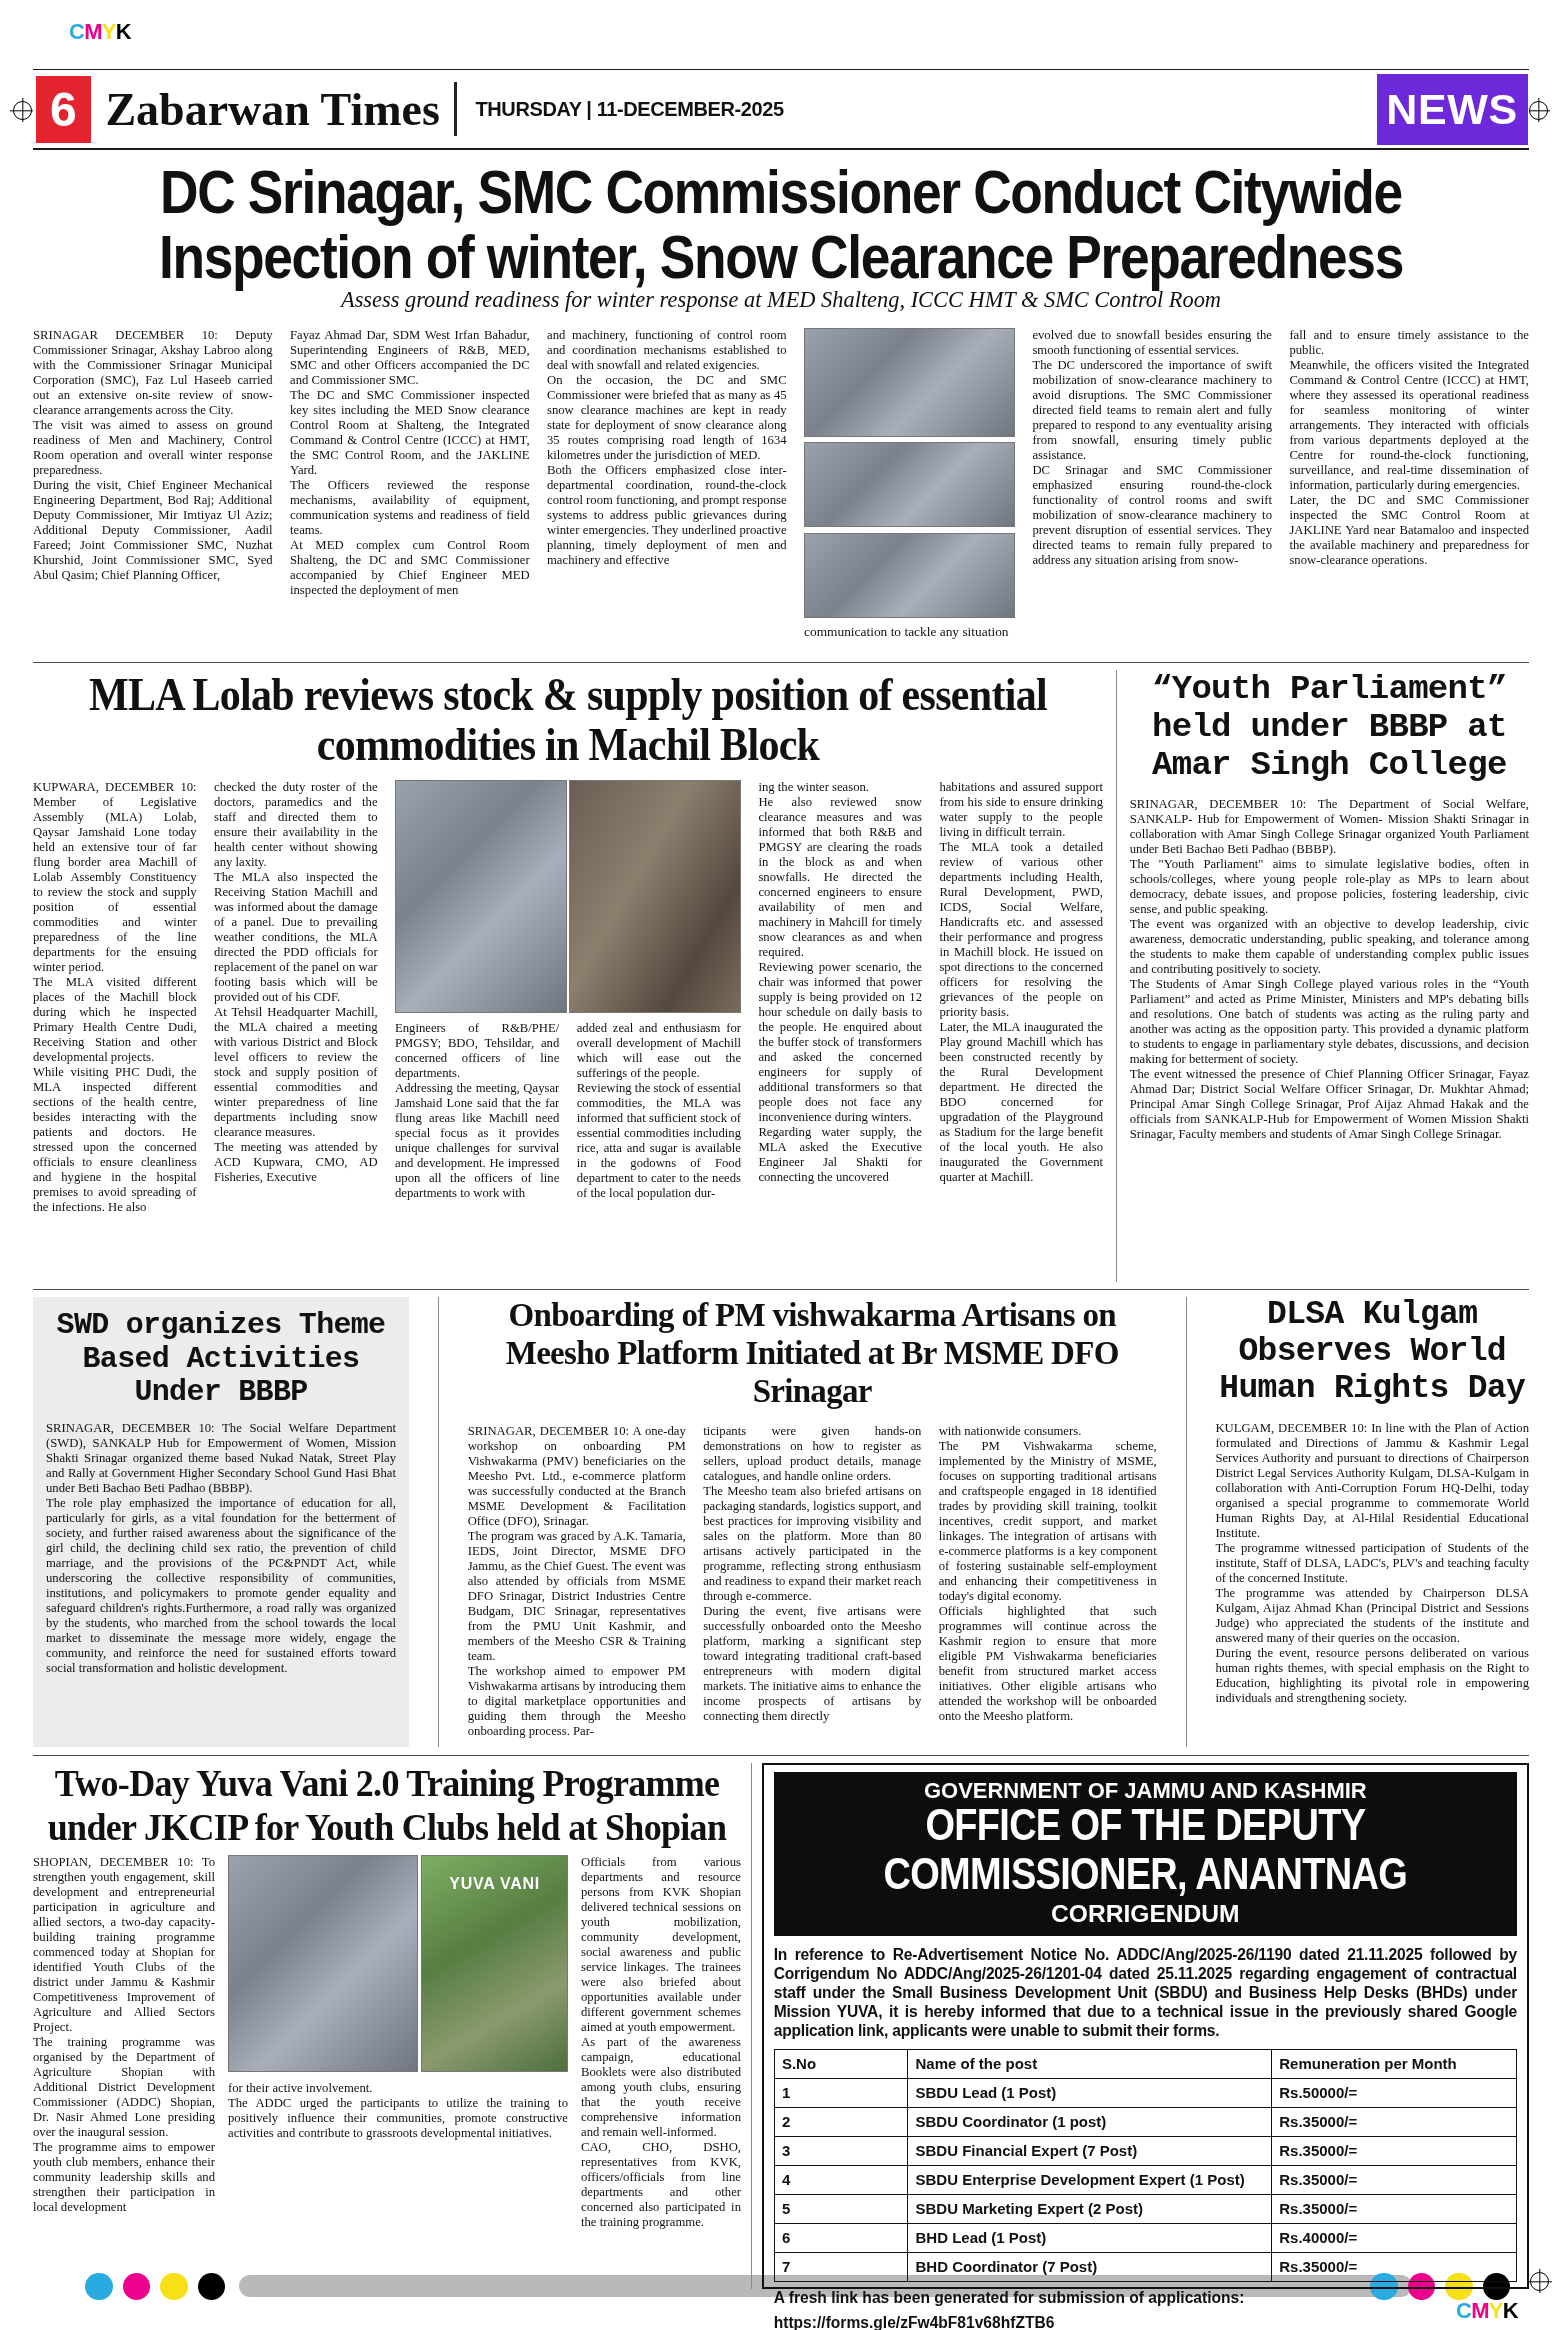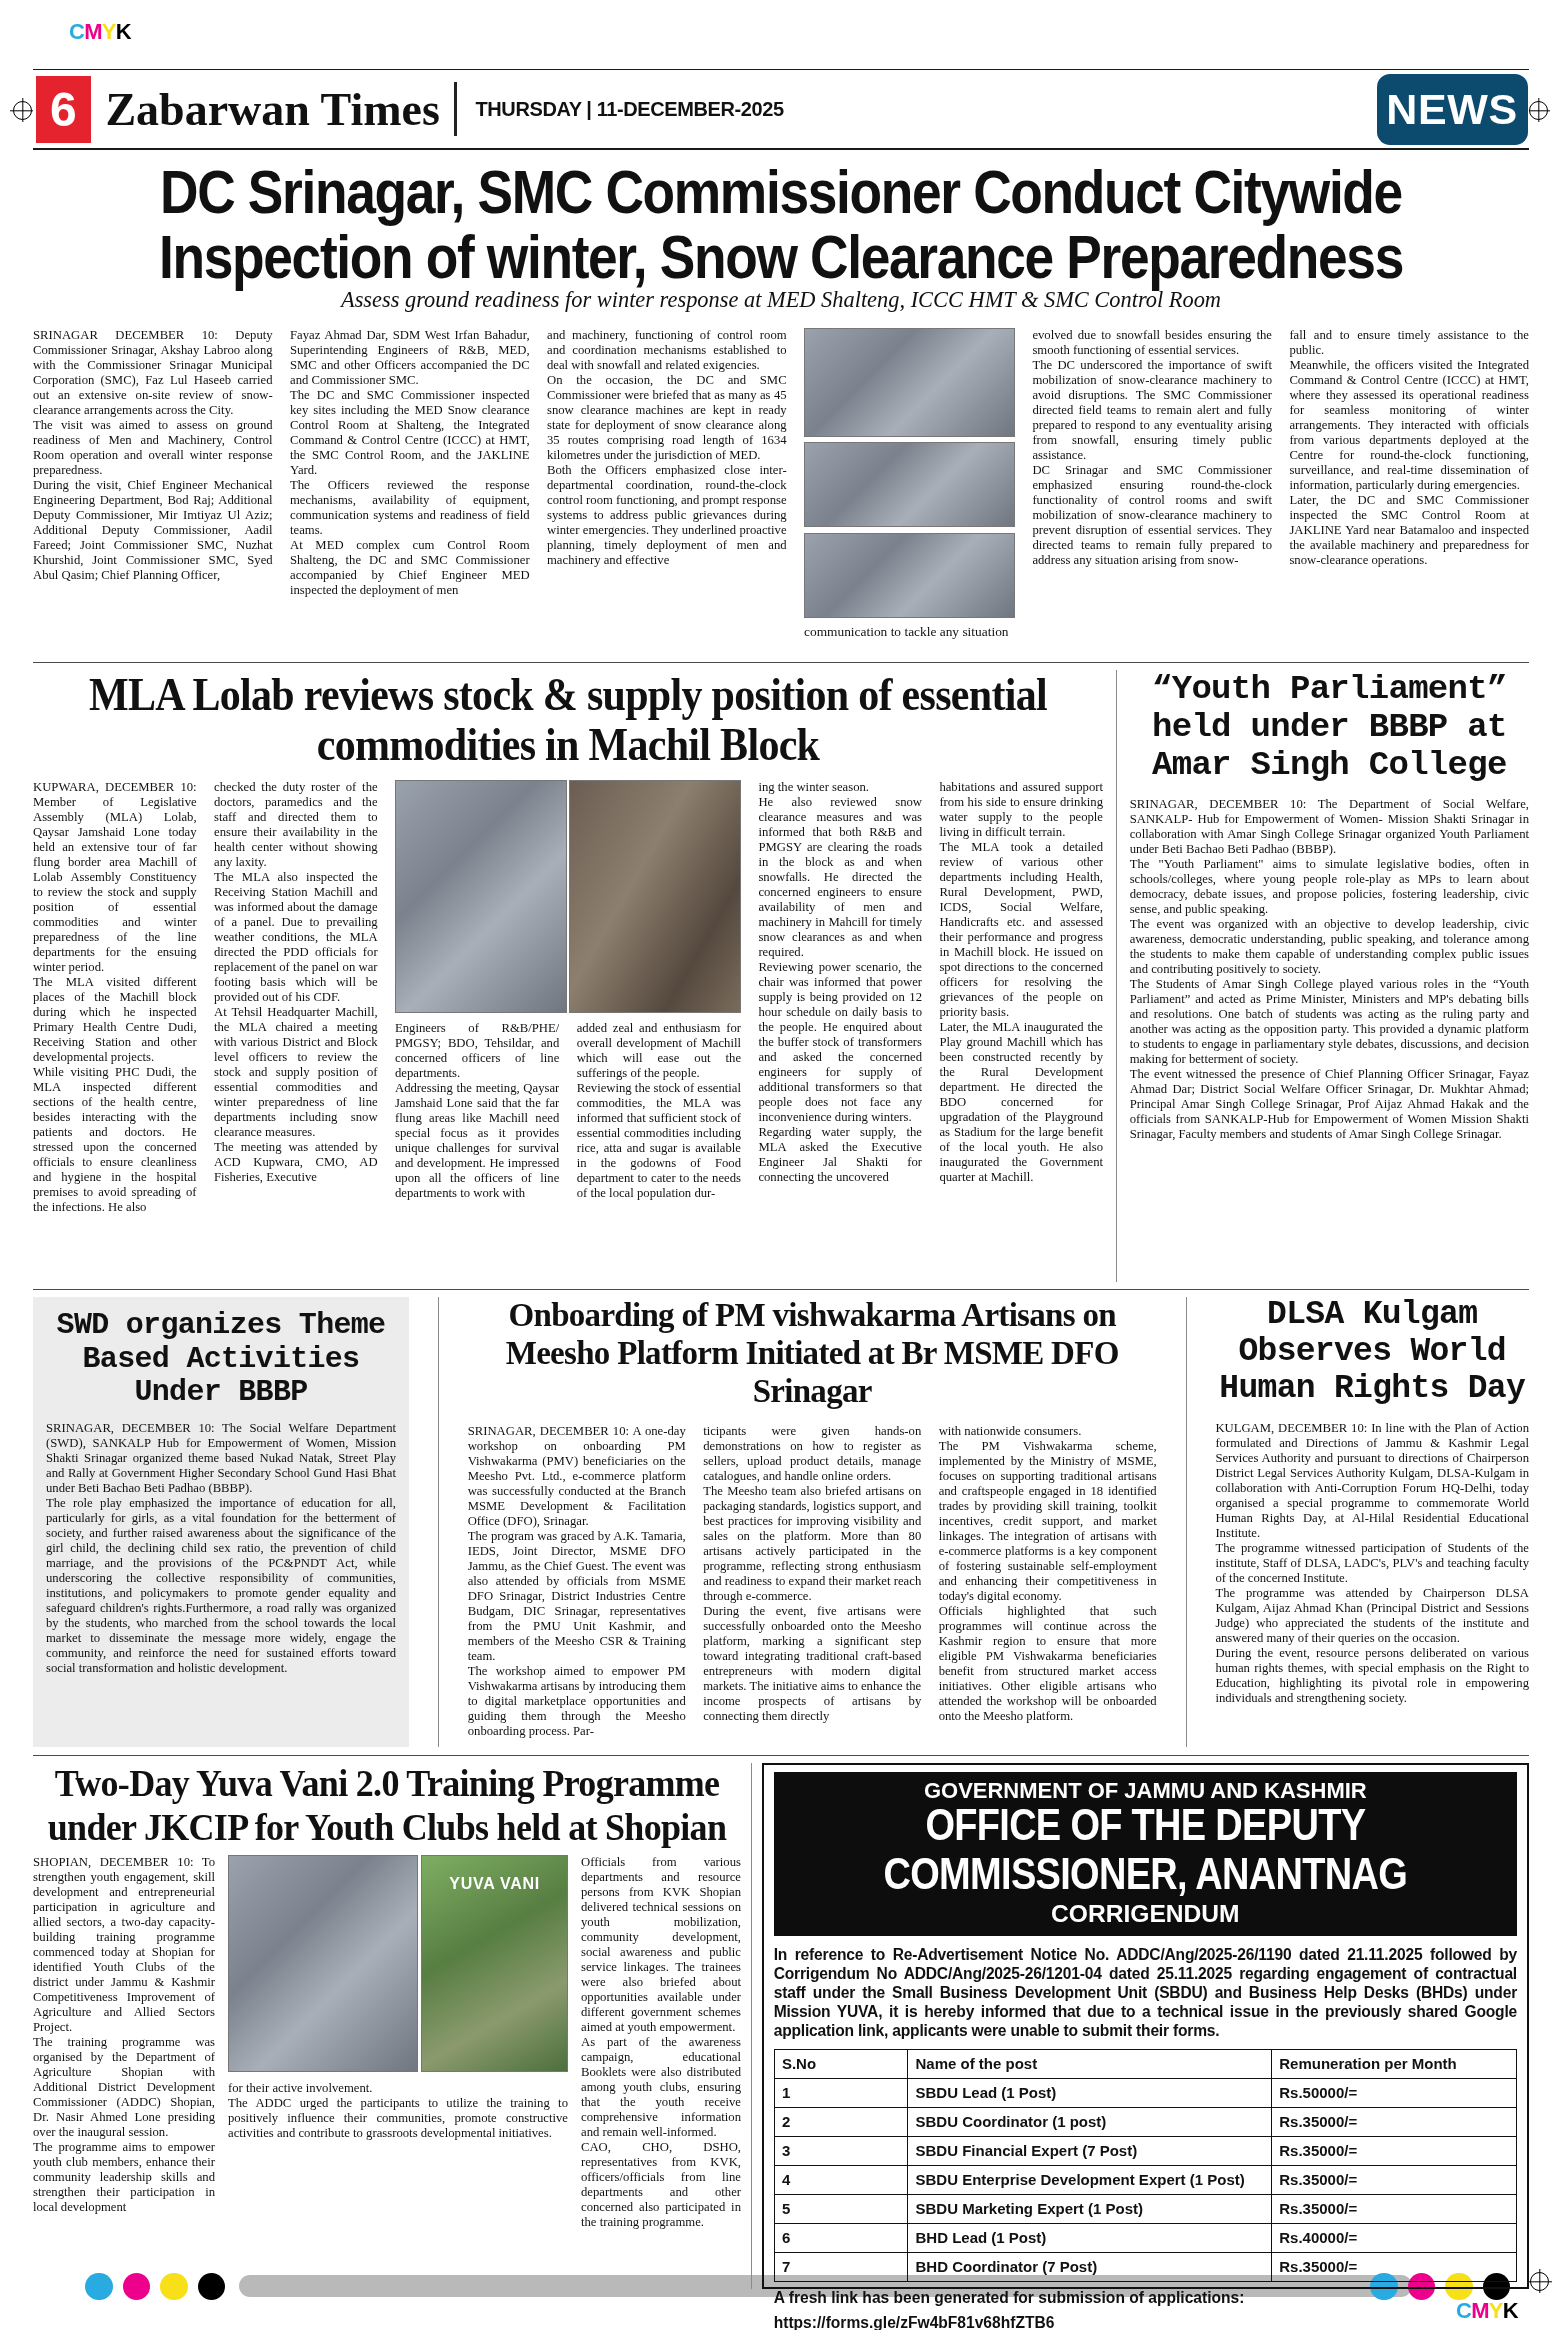--- a/index.html
+++ b/index.html
@@ -28,22 +28,22 @@
 
   
   .masthead { height:81px; border-top:1.4px solid #1a1a1a; border-bottom:2.2px solid #1a1a1a;
               display:flex; align-items:center; background:#fff; }
   .pagenum { width:55px; height:67px; background:#e5232e; color:#fff; display:flex; align-items:center;
              justify-content:center; font-family:"Liberation Sans",sans-serif; font-weight:800; font-size:48px; margin-left:2.9px; }
   .brand { font-family:"Liberation Serif",serif; font-weight:700; font-size:46px; letter-spacing:0; padding:0 14.5px; white-space:nowrap; }
   .brand-divider { width:2.2px; height:54px; background:#222; margin-right:19px; }
   .dateline { font-family:"Liberation Sans",sans-serif; font-weight:800; font-size:20px; letter-spacing:-0.4px; }
   .mast-space { flex:1; }
-  .news-box { width:151px; height:71px; background:#0c4a6e; color:#fff; display:flex; align-items:center; justify-content:center;
-              font-family:"Liberation Sans",sans-serif; font-weight:800; font-size:43px; letter-spacing:0.7px; margin-right:1.4px;border-radius:13px; }
+  .news-box { width:151px; height:71px; background:#6d28d9; color:#fff; display:flex; align-items:center; justify-content:center;
+              font-family:"Liberation Sans",sans-serif; font-weight:800; font-size:43px; letter-spacing:0.7px; margin-right:1.4px; }
 
   
   .headline-xl { font-family:"Liberation Sans",sans-serif; font-weight:800; font-size:55px; line-height:1.05;
                  text-align:center; letter-spacing:-1.4px; transform:scale(0.97,1.12); transform-origin:center top; }
   .subhead { font-size:22.4px; font-weight:400; font-style:italic; text-align:center; margin-top:11.6px; }
   .body-text { font-size:12.7px; line-height:15px; text-align:justify; white-space:pre-line; overflow:hidden; }
   .cols { display:flex; gap:17.4px; }
   .col { flex:1; }
   .rule { border:none; border-top:1.4px solid #4a4a4a; margin:7.2px 0; }
   .vrule { width:0.7px; background:#8a8a8a; flex:none; }
@@ -313,21 +313,21 @@
               <td>SBDU Financial Expert (7 Post)</td>
               <td>Rs.35000/=</td>
             </tr>
             <tr>
               <td>4</td>
               <td>SBDU Enterprise Development Expert (1 Post)</td>
               <td>Rs.35000/=</td>
             </tr>
             <tr>
               <td>5</td>
-              <td>SBDU Marketing Expert (1 Post)</td>
+              <td>SBDU Marketing Expert (2 Post)</td>
               <td>Rs.35000/=</td>
             </tr>
             <tr>
               <td>6</td>
               <td>BHD Lead (1 Post)</td>
               <td>Rs.40000/=</td>
             </tr>
             <tr>
               <td>7</td>
               <td>BHD Coordinator (7 Post)</td>

